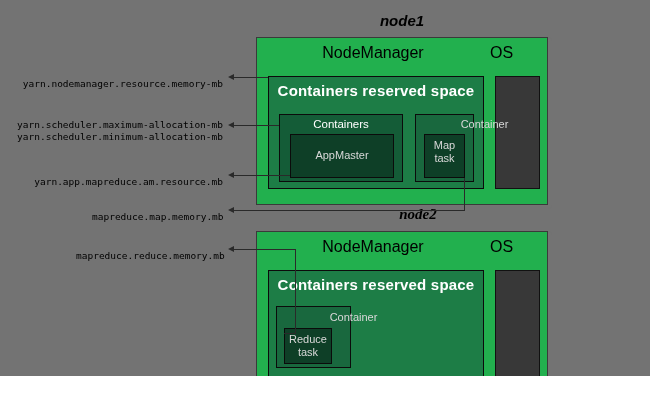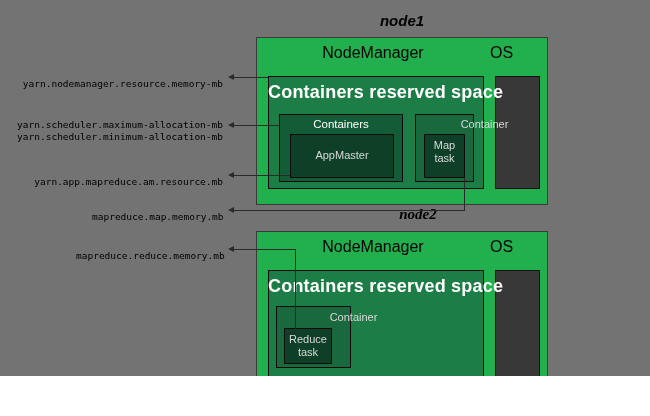--- a/index.html
+++ b/index.html
@@ -63,23 +63,23 @@
   
   .reserved-box {
     position: absolute;
     background: #1d7d46;
     border: 1px solid #0b0b0b;
     box-sizing: border-box;
   }
   .reserved-label {
     position: absolute;
     color: #ffffff;
-    font-size: 18px;
+    font-size: 15px;
     font-weight: bold;
-    text-align: left;
+    text-align: center;
     white-space: nowrap;
     letter-spacing: 0.2px;
   }
 
   
   .containers-box {
     position: absolute;
     background: #145c37;
     border: 1px solid #0b0b0b;
     box-sizing: border-box;

